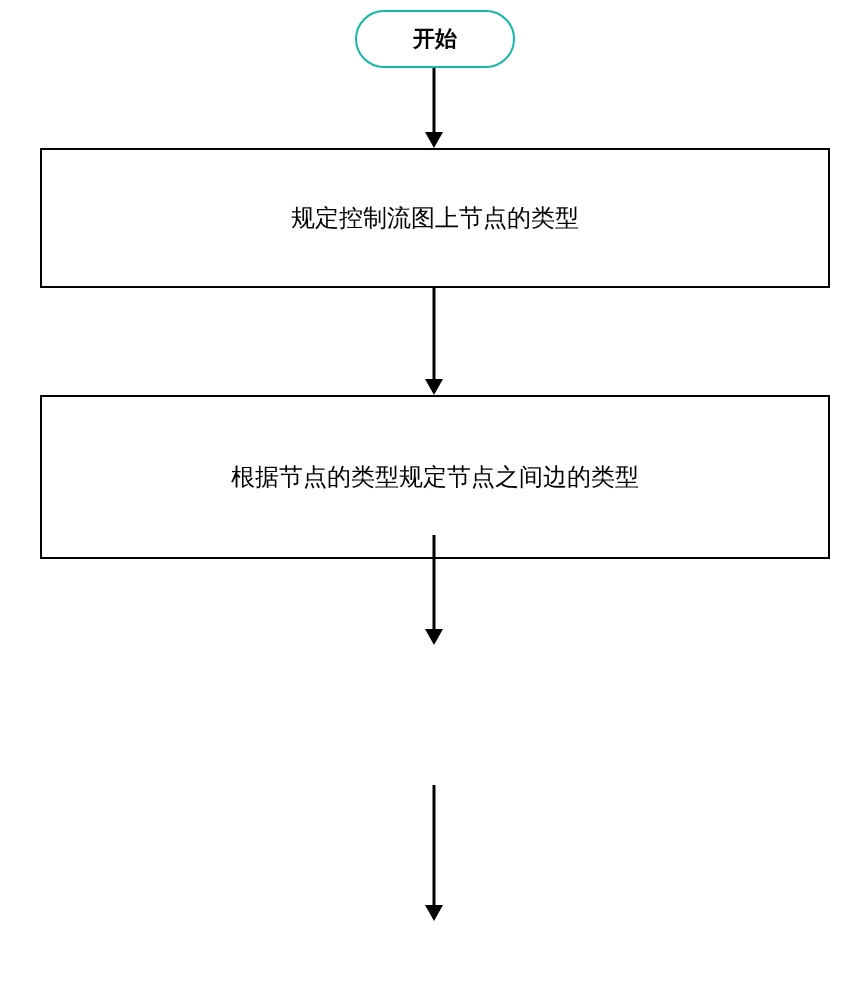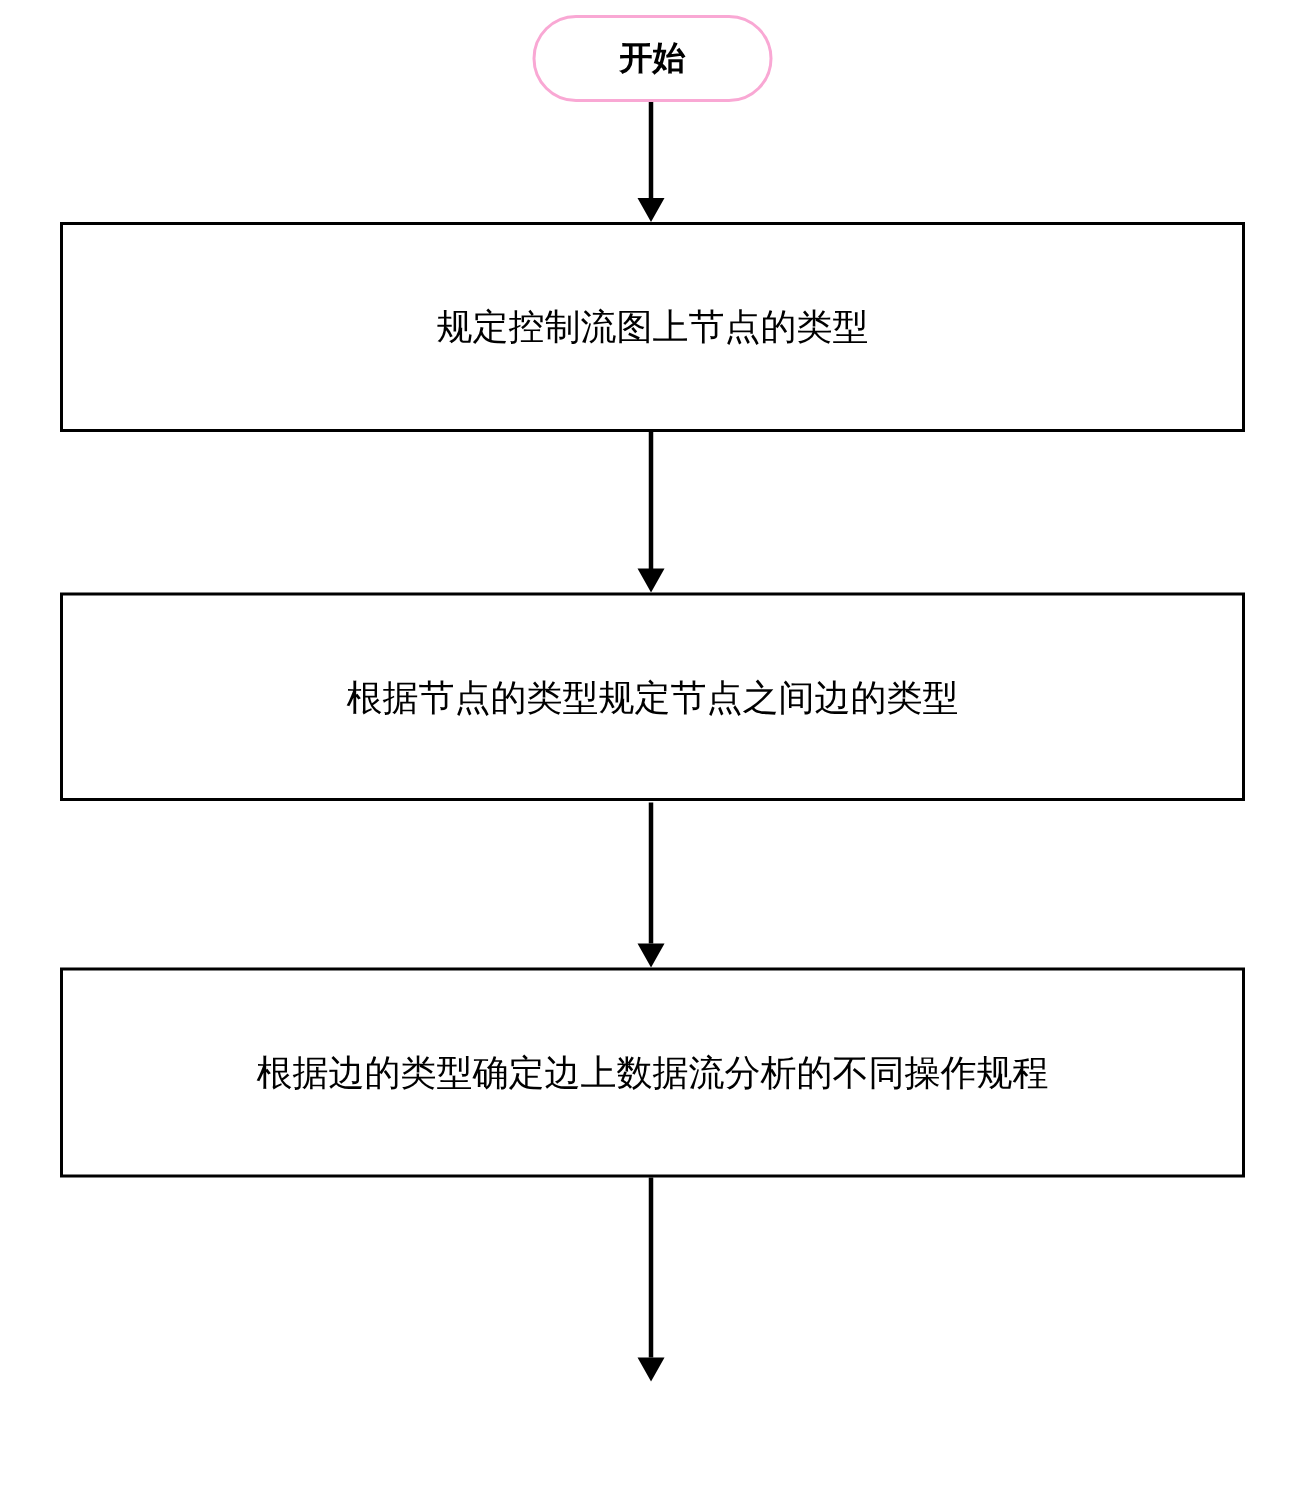--- a/index.html
+++ b/index.html
@@ -14,21 +14,21 @@
       font-family: "SimSun", "宋体", serif;
       position: relative;
     }
     .flowchart {
       position: relative;
       width: 100%;
       height: 100%;
     }
     .terminal {
       position: absolute;
-      border: 2px solid #f9a8d4;
+      border: 2px solid #14b8a6;
       border-radius: 30px;
       display: flex;
       align-items: center;
       justify-content: center;
       font-size: 22px;
       font-weight: bold;
       background: #fff;
     }
     .process {
       position: absolute;
@@ -72,21 +72,21 @@
     .process-1 {
       left: 40px;
       top: 148px;
       width: 790px;
       height: 140px;
     }
     .process-2 {
       left: 40px;
       top: 395px;
       width: 790px;
-      height: 139px;
+      height: 164px;
     }
     .process-3 {
       left: 40px;
       top: 645px;
       width: 790px;
       height: 140px;
     }
     .arrow-1-line { top: 68px; height: 64px; }
     .arrow-1-head { top: 132px; }
     .arrow-2-line { top: 288px; height: 92px; }
@@ -115,21 +115,18 @@
   <div class="arrow-line arrow-2-line"></div>
   <div class="arrow-head arrow-2-head"></div>
 
   <div class="process process-2">
     <span>根据节点的类型规定节点之间边的类型</span>
   </div>
 
   <div class="arrow-line arrow-3-line"></div>
   <div class="arrow-head arrow-3-head"></div>
 
-  <div class="process process-3">
-    <span>根据边的类型确定边上数据流分析的不同操作规程</span>
-  </div>
 
   <div class="arrow-line arrow-4-line"></div>
   <div class="arrow-head arrow-4-head"></div>
 
 
 </div>
 
 </body></html>

